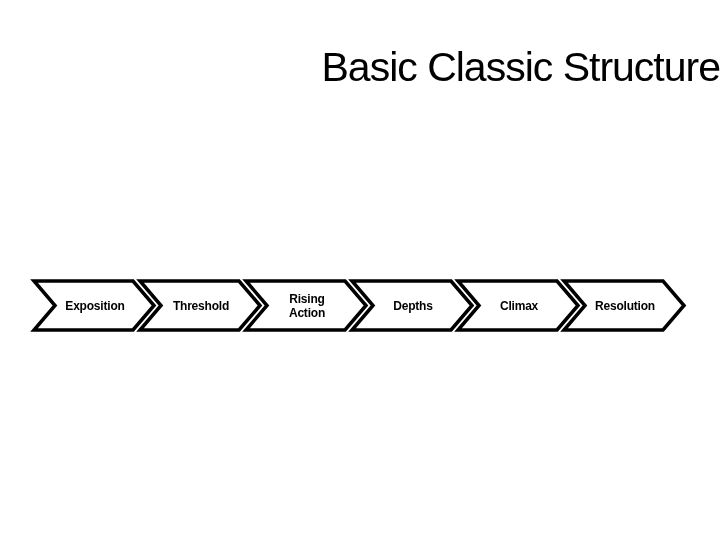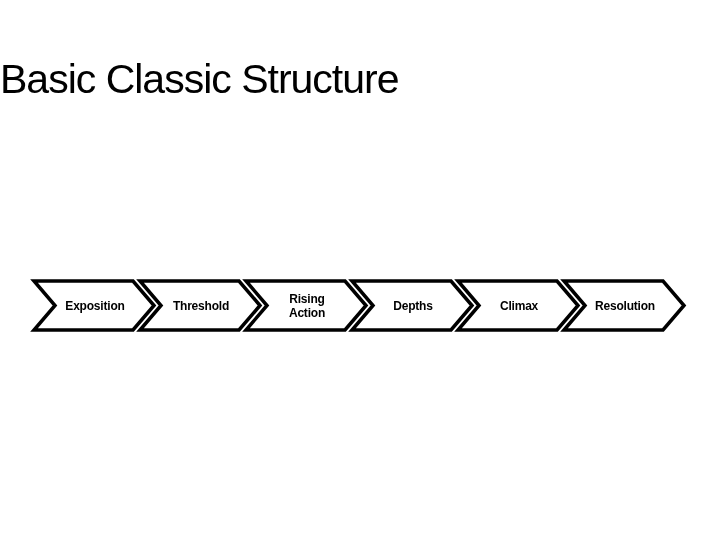--- a/index.html
+++ b/index.html
@@ -15,27 +15,26 @@
     overflow: hidden;
     font-family: "Liberation Sans", "DejaVu Sans", sans-serif;
   }
   .slide-title {
     position: absolute;
     left: 0;
     right: 0;
     top: 42px;
     height: 50px;
     line-height: 50px;
-    text-align: left;
+    text-align: right;
     font-size: 41px;
     font-weight: 400;
     letter-spacing: -1px;
     color: #000000;
     white-space: nowrap;
-    margin-top: 12px;
   }
   .diagram-strip {
     position: absolute;
     left: 0;
     top: 270px;
     width: 720px;
     height: 70px;
   }
   .chevron-poly {
     fill: #ffffff;

